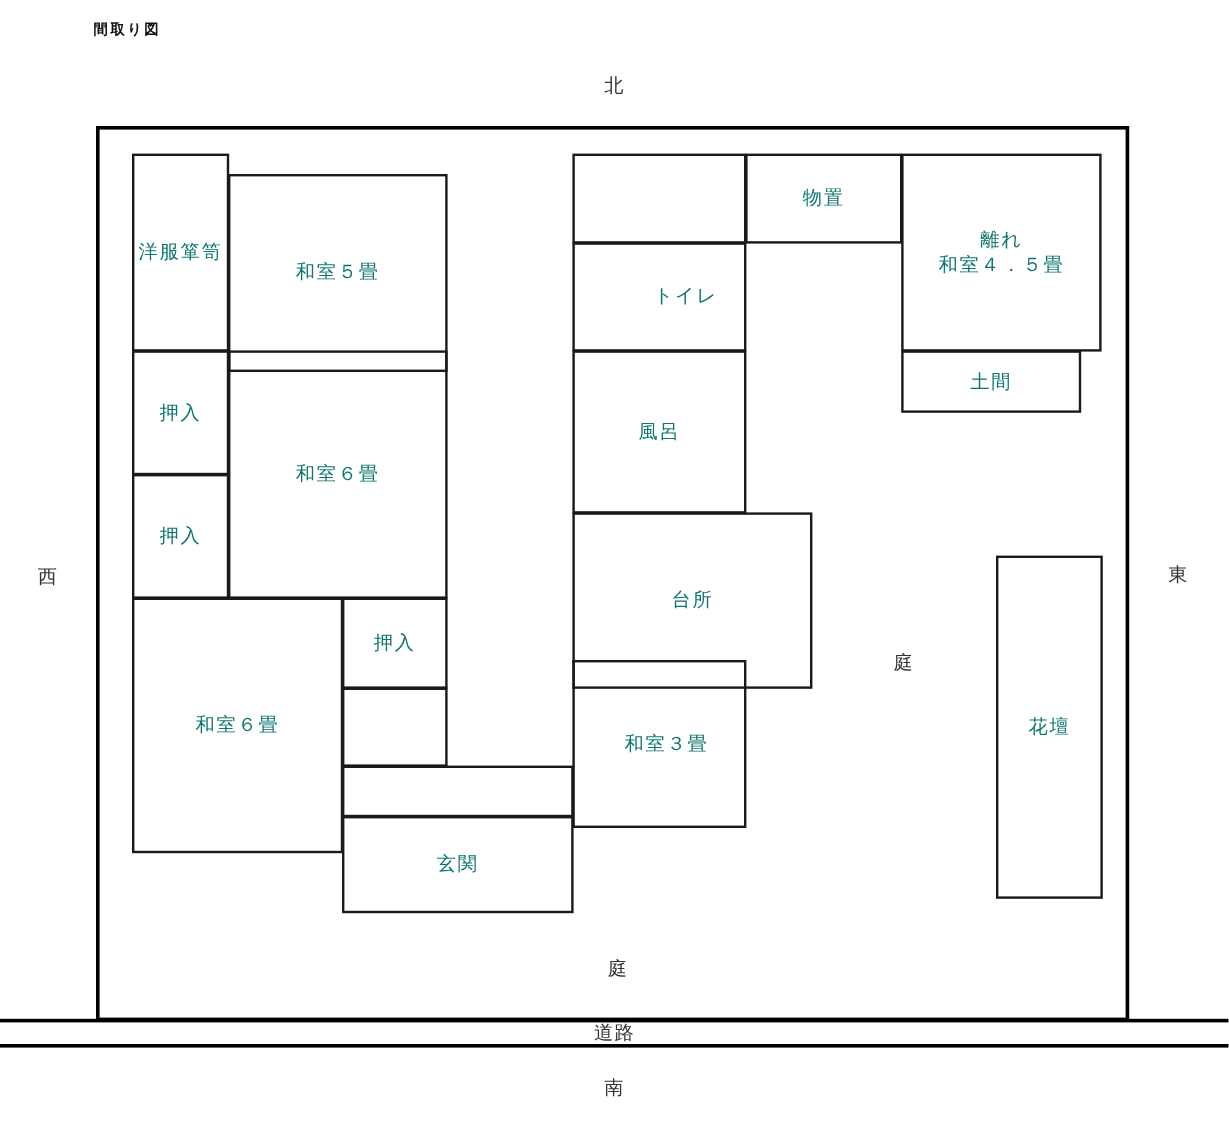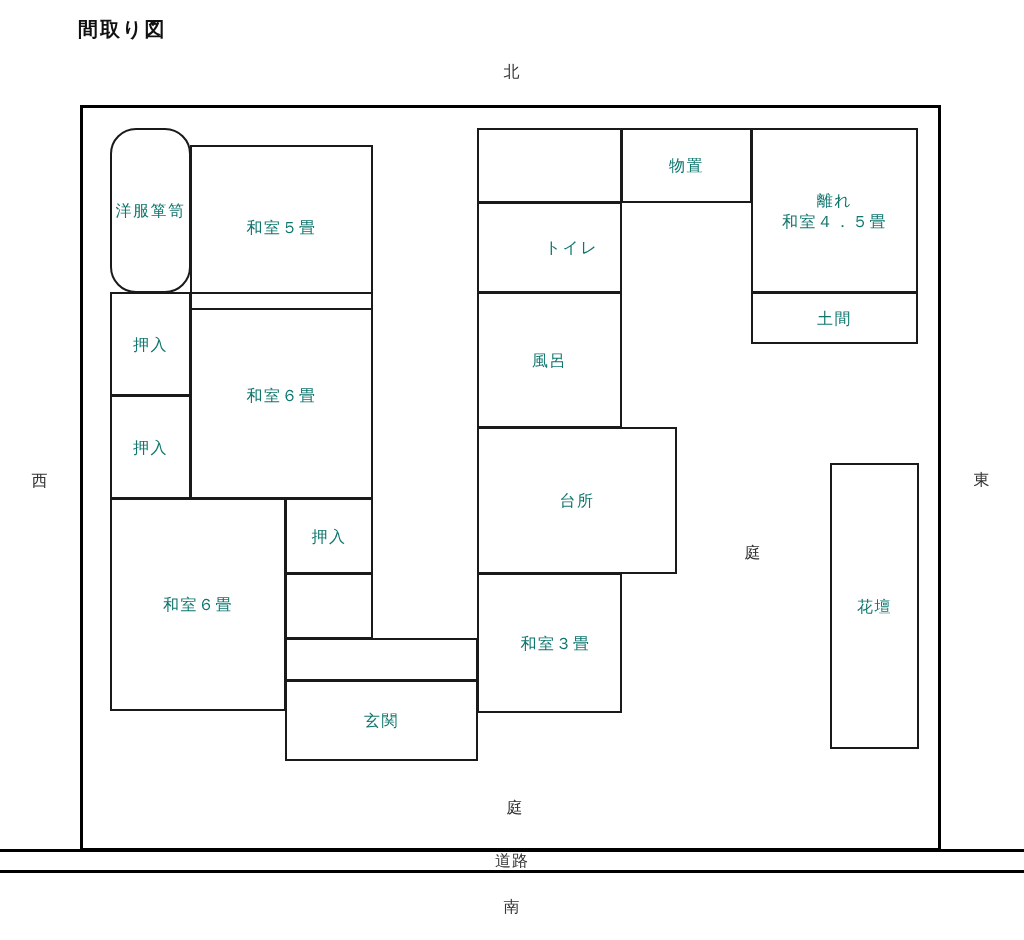--- a/index.html
+++ b/index.html
@@ -12,21 +12,21 @@
     position: relative;
     width: 1024px;
     height: 940px;
     background: #ffffff;
     overflow: hidden;
   }
   .title {
     position: absolute;
     left: 78px;
     top: 16px;
-    font-size: 20px;
+    font-size: 12px;
     font-weight: bold;
     color: #111111;
     letter-spacing: 2px;
     white-space: nowrap;
   }
   .freelabel {
     position: absolute;
     transform: translate(-50%, -50%);
     font-size: 16px;
     color: #333333;
@@ -75,21 +75,21 @@
 
   <div class="title">間取り図</div>
 
   <div class="freelabel" style="left:512px; top:72px;">北</div>
   <div class="freelabel" style="left:512px; top:907px;">南</div>
   <div class="freelabel" style="left:40px;  top:481px;">西</div>
   <div class="freelabel" style="left:982px; top:480px;">東</div>
 
   <div class="outer-wall"></div>
 
-  <div class="room" style="left:110px; top:128px; width:81px;  height:165px;border-radius:26px;">
+  <div class="room" style="left:110px; top:128px; width:81px;  height:165px;">
     <span class="lbl">洋服箪笥</span>
   </div>
 
   <div class="room" style="left:190px; top:128px; width:183px; height:165px;margin-top:17px;">
     <span class="lbl">和室５畳</span>
   </div>
 
   <div class="room" style="left:110px; top:292px; width:81px;  height:104px;">
     <span class="lbl">押入</span>
   </div>
@@ -121,25 +121,25 @@
 
   <div class="room" style="left:621px; top:128px; width:131px; height:75px;">
     <span class="lbl">物置</span>
   </div>
 
   <div class="room" style="left:751px; top:128px; width:167px; height:165px;">
     <span class="lbl">離れ</span>
     <span class="lbl">和室４．５畳</span>
   </div>
 
-  <div class="room" style="left:751px; top:292px; width:167px; height:52px;">
+  <div class="room" style="left:751px; top:292px; width:150px; height:52px;">
     <span class="lbl">土間</span>
   </div>
 
-  <div class="room" style="left:477px; top:573px; width:145px; height:140px;padding-left:12px;">
+  <div class="room" style="left:477px; top:550px; width:145px; height:140px;padding-left:12px;">
     <span class="lbl">和室３畳</span>
   </div>
 
   <div class="room" style="left:285px; top:498px; width:88px;  height:76px;">
     <span class="lbl">押入</span>
   </div>
 
   <div class="room" style="left:285px; top:573px; width:88px;  height:66px;">
     <span class="lbl"></span>
   </div>

